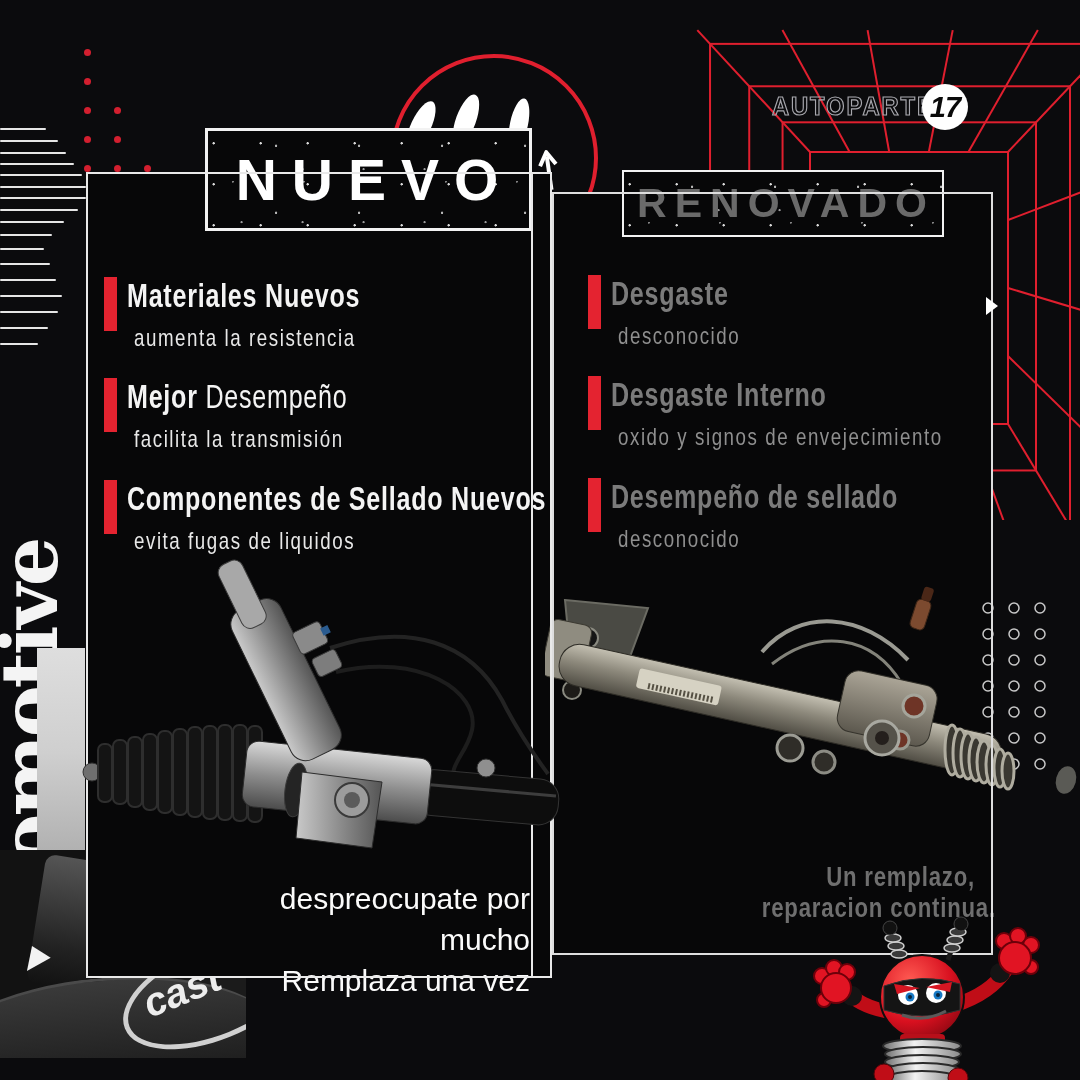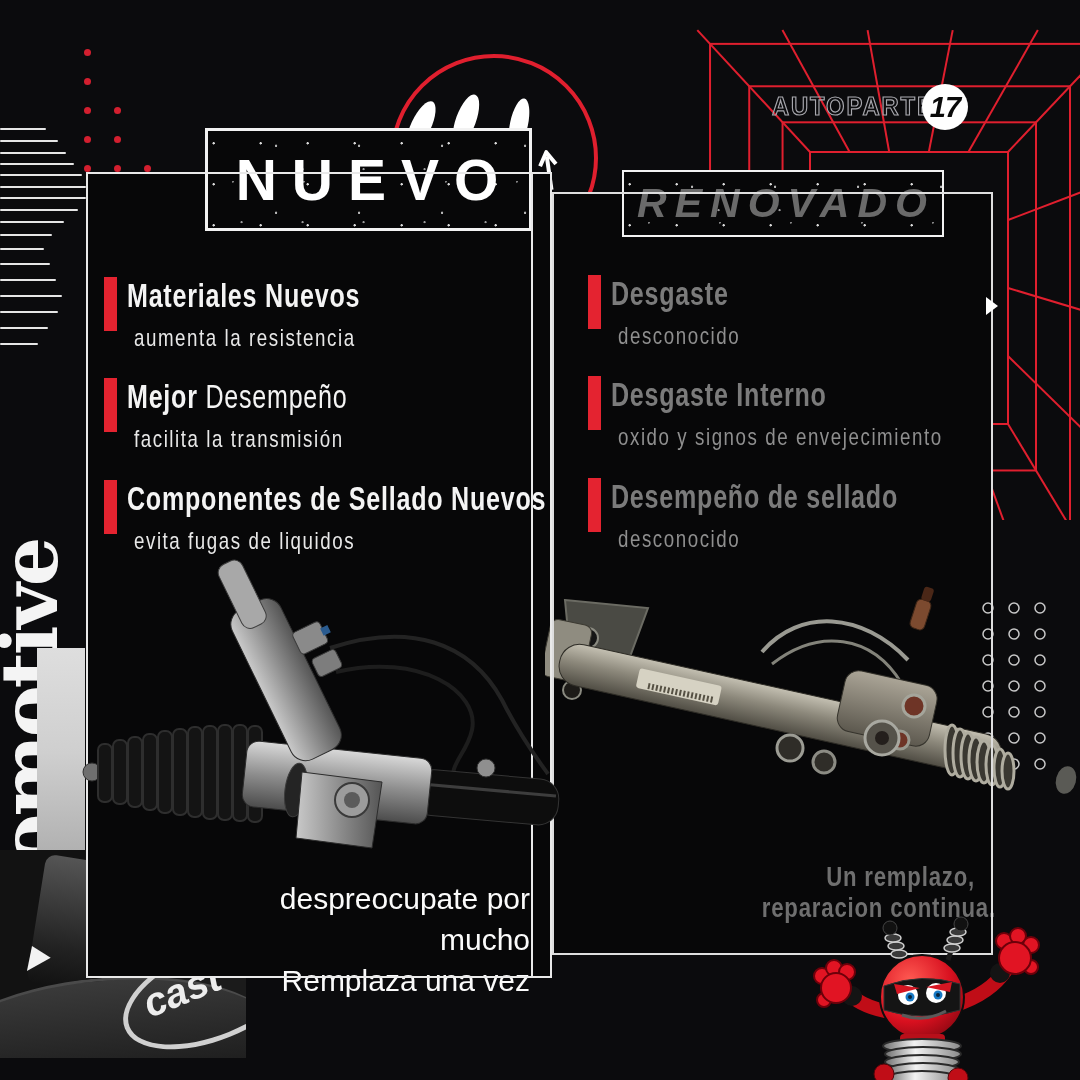--- a/index.html
+++ b/index.html
@@ -16,21 +16,21 @@
     background-color:#070708;
     background-image:
       radial-gradient(circle at 12% 30%, rgba(255,255,255,.85) .9px, transparent 1.5px),
       radial-gradient(circle at 55% 72%, rgba(255,255,255,.6) .8px, transparent 1.4px),
       radial-gradient(circle at 82% 22%, rgba(255,255,255,.7) .9px, transparent 1.5px),
       radial-gradient(circle at 35% 86%, rgba(255,255,255,.5) .7px, transparent 1.2px);
     background-size:47px 41px,61px 53px,83px 67px,71px 59px;}
   .hdr-nuevo{left:168px;top:128px;width:321px;height:97px;margin-left:37px;}
   .hdr-nuevo span{font-size:57px;font-weight:700;letter-spacing:15px;padding-left:12px;color:#ffffff;}
   .hdr-renov{left:622px;top:170px;width:318px;height:63px;border-width:2px;}
-  .hdr-renov span{font-size:41px;font-weight:700;letter-spacing:8px;padding-left:6px;color:#6a6a6a;font-style:italic;}
+  .hdr-renov span{font-size:41px;font-weight:700;letter-spacing:8px;padding-left:6px;color:#6a6a6a;}
 
   
   .bar{position:absolute;width:13px;height:54px;background:#e42330;z-index:3;}
   .bt{position:absolute;z-index:3;white-space:nowrap;font-weight:700;font-size:33px;color:#f4f4f4;
       transform:scaleX(.76);transform-origin:0 50%;letter-spacing:1px;}
   .bt .t-r{font-weight:400;}
   .bs{position:absolute;z-index:3;white-space:nowrap;font-size:24px;color:#e8e8e8;
       transform:scaleX(.78);transform-origin:0 50%;letter-spacing:2px;}
   .right .bt{color:#7b7b7b;}
   .right .bs{color:#8f8f8f;}

